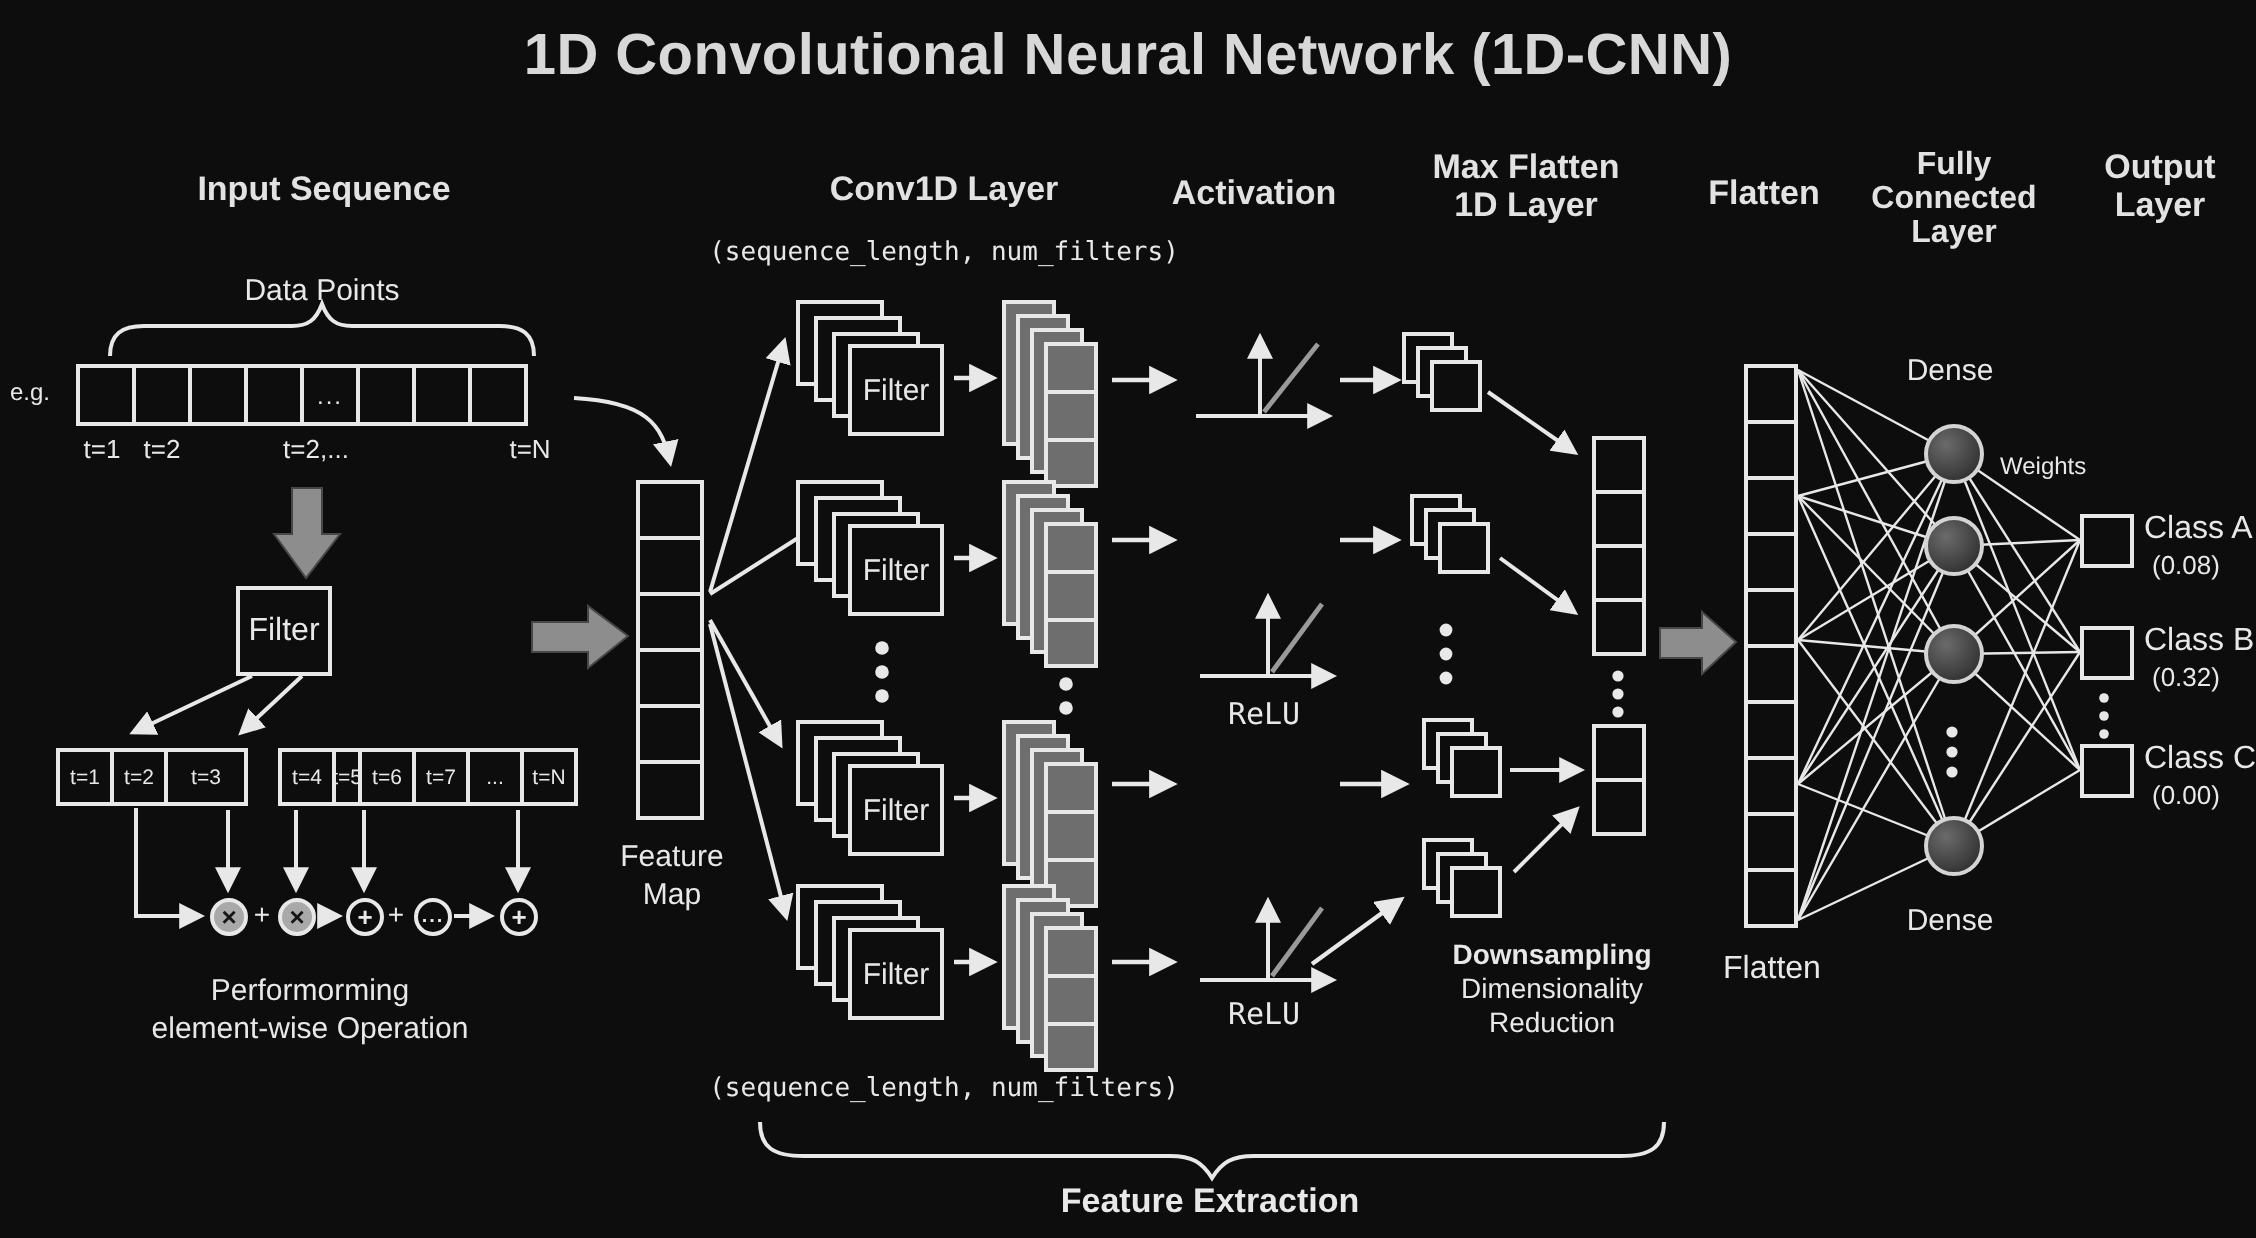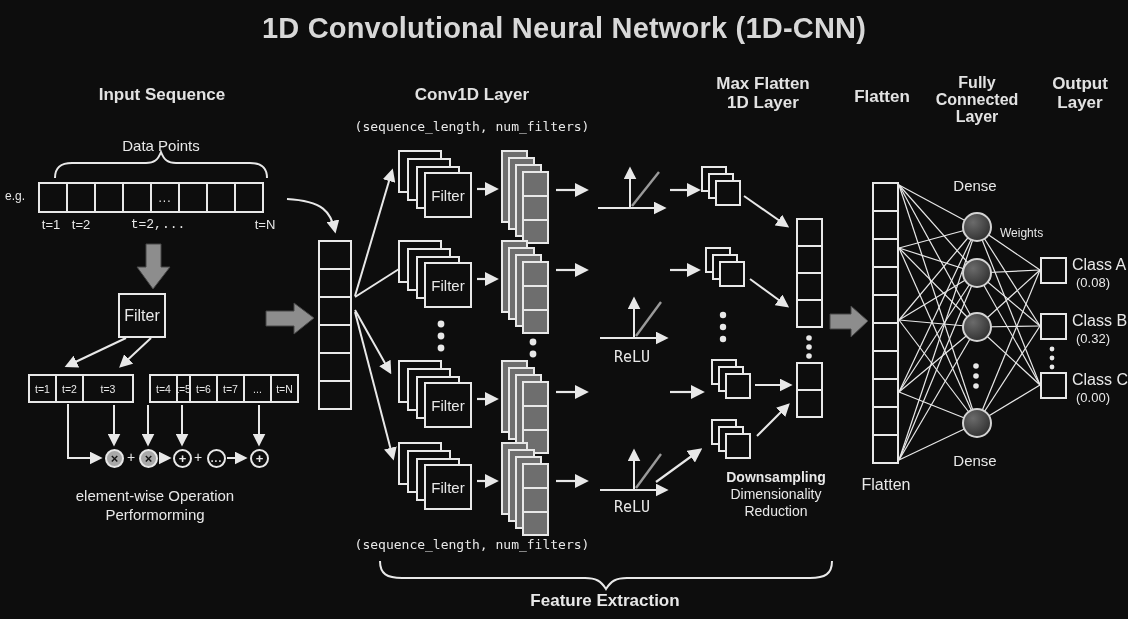--- a/index.html
+++ b/index.html
@@ -184,20 +184,21 @@
       <circle cx="1052" cy="349" r="2.4"></circle>
         <circle cx="1052" cy="358" r="2.4"></circle>
         <circle cx="1052" cy="367" r="2.4"></circle>
     </g>
   </svg>
 
   <div class="abs title ctr">1D Convolutional Neural Network (1D-CNN)</div>
 
   <div class="abs hdr ctr" style="left:62px;top:85px;width:200px;">Input Sequence</div>
   <div class="abs hdr ctr" style="left:372px;top:85px;width:200px;">Conv1D Layer</div>
+  <div class="abs hdr ctr" style="left:552px;top:87px;width:150px;">Activation</div>
   <div class="abs hdr ctr" style="left:693px;top:74px;width:140px;">
     <div>Max Flatten</div>
     <div>1D Layer</div>
   </div>
   <div class="abs hdr ctr" style="left:832px;top:87px;width:100px;">Flatten</div>
   <div class="abs hdr ctr" style="left:917px;top:74px;width:120px;line-height:17px;font-size:16px;">
     <div>Fully</div>
     <div>Connected</div>
     <div>Layer</div>
   </div>
@@ -215,57 +216,61 @@
     <div class="cell" style="width:30px;height:31px;"></div>
     <div class="cell" style="width:30px;height:31px;"></div>
     <div class="cell" style="width:30px;height:31px;font-size:12px;letter-spacing:1px;">...</div>
     <div class="cell" style="width:30px;height:31px;"></div>
     <div class="cell" style="width:30px;height:31px;"></div>
     <div class="cell" style="width:30px;height:31px;"></div>
   </div>
 
   <span class="abs small ctr" style="left:36px;top:217px;width:30px;">t=1</span>
   <span class="abs small ctr" style="left:66px;top:217px;width:30px;">t=2</span>
-  <span class="abs small ctr" style="left:128px;top:217px;width:60px;font-family:Liberation Mono, monospace;">t=2,...</span>
+  <span class="abs small ctr" style="left:128px;top:217px;width:60px;">t=2,...</span>
   <span class="abs small ctr" style="left:247px;top:217px;width:36px;">t=N</span>
 
   <div class="abs cell" style="left:118px;top:293px;width:48px;height:45px;font-size:16px;">Filter</div>
 
   <div class="abs row" style="left:28px;top:374px;">
     <div class="cell" style="width:29px;height:29px;font-size:10.5px;">t=1</div>
     <div class="cell" style="width:29px;height:29px;font-size:10.5px;">t=2</div>
-    <div class="cell" style="width:52px;height:29px;font-size:10.5px;text-align:right;">t=3</div>
+    <div class="cell" style="width:42px;height:29px;font-size:10.5px;text-align:right;">t=3</div>
     <div class="cell" style="width:29px;height:29px;font-size:10.5px;margin-left:15px;">t=4</div>
     <div class="cell" style="width:15px;height:29px;font-size:10.5px;">t=5</div>
     <div class="cell" style="width:29px;height:29px;font-size:10.5px;">t=6</div>
     <div class="cell" style="width:29px;height:29px;font-size:10.5px;">t=7</div>
     <div class="cell" style="width:29px;height:29px;font-size:10.5px;">...</div>
     <div class="cell" style="width:29px;height:29px;font-size:10.5px;">t=N</div>
   </div>
 
   <span class="abs op x" style="left:105px;top:449px;">×</span>
   <span class="abs" style="left:125px;top:449px;width:12px;font-size:14px;text-align:center;">+</span>
   <span class="abs op x" style="left:139px;top:449px;">×</span>
   <span class="abs op" style="left:173px;top:449px;">+</span>
   <span class="abs" style="left:192px;top:449px;width:12px;font-size:14px;text-align:center;">+</span>
   <span class="abs op dots" style="left:207px;top:449px;">...</span>
   <span class="abs op" style="left:250px;top:449px;">+</span>
 
   <div class="abs ctr" style="left:35px;top:486px;width:240px;font-size:15px;line-height:19px;">
+    <div>Performorming</div>
     <div>element-wise Operation</div>
-    <div>Performorming</div>
   </div>
 
   <div class="abs col" style="left:318px;top:240px;">
     <div class="cell" style="width:34px;height:30px;"></div>
     <div class="cell" style="width:34px;height:30px;"></div>
     <div class="cell" style="width:34px;height:30px;"></div>
     <div class="cell" style="width:34px;height:30px;"></div>
     <div class="cell" style="width:34px;height:30px;"></div>
     <div class="cell" style="width:34px;height:30px;"></div>
+  </div>
+  <div class="abs ctr" style="left:296px;top:419px;width:80px;font-size:15px;line-height:19px;">
+    <div>Feature</div>
+    <div>Map</div>
   </div>
 
   <div class="abs ctr mono" style="left:342px;top:119px;width:260px;font-size:13px;">(sequence_length, num_filters)</div>
 
   <div class="stack" style="left:398px;top:150px;width:76px;height:70px;">
     <div class="card" style="left:0;top:0;width:44px;height:43px;"></div>
     <div class="card" style="left:9px;top:8px;width:44px;height:43px;"></div>
     <div class="card" style="left:18px;top:16px;width:44px;height:43px;"></div>
     <div class="card filter-front" style="left:26px;top:22px;width:48px;height:46px;">Filter</div>
   </div>

